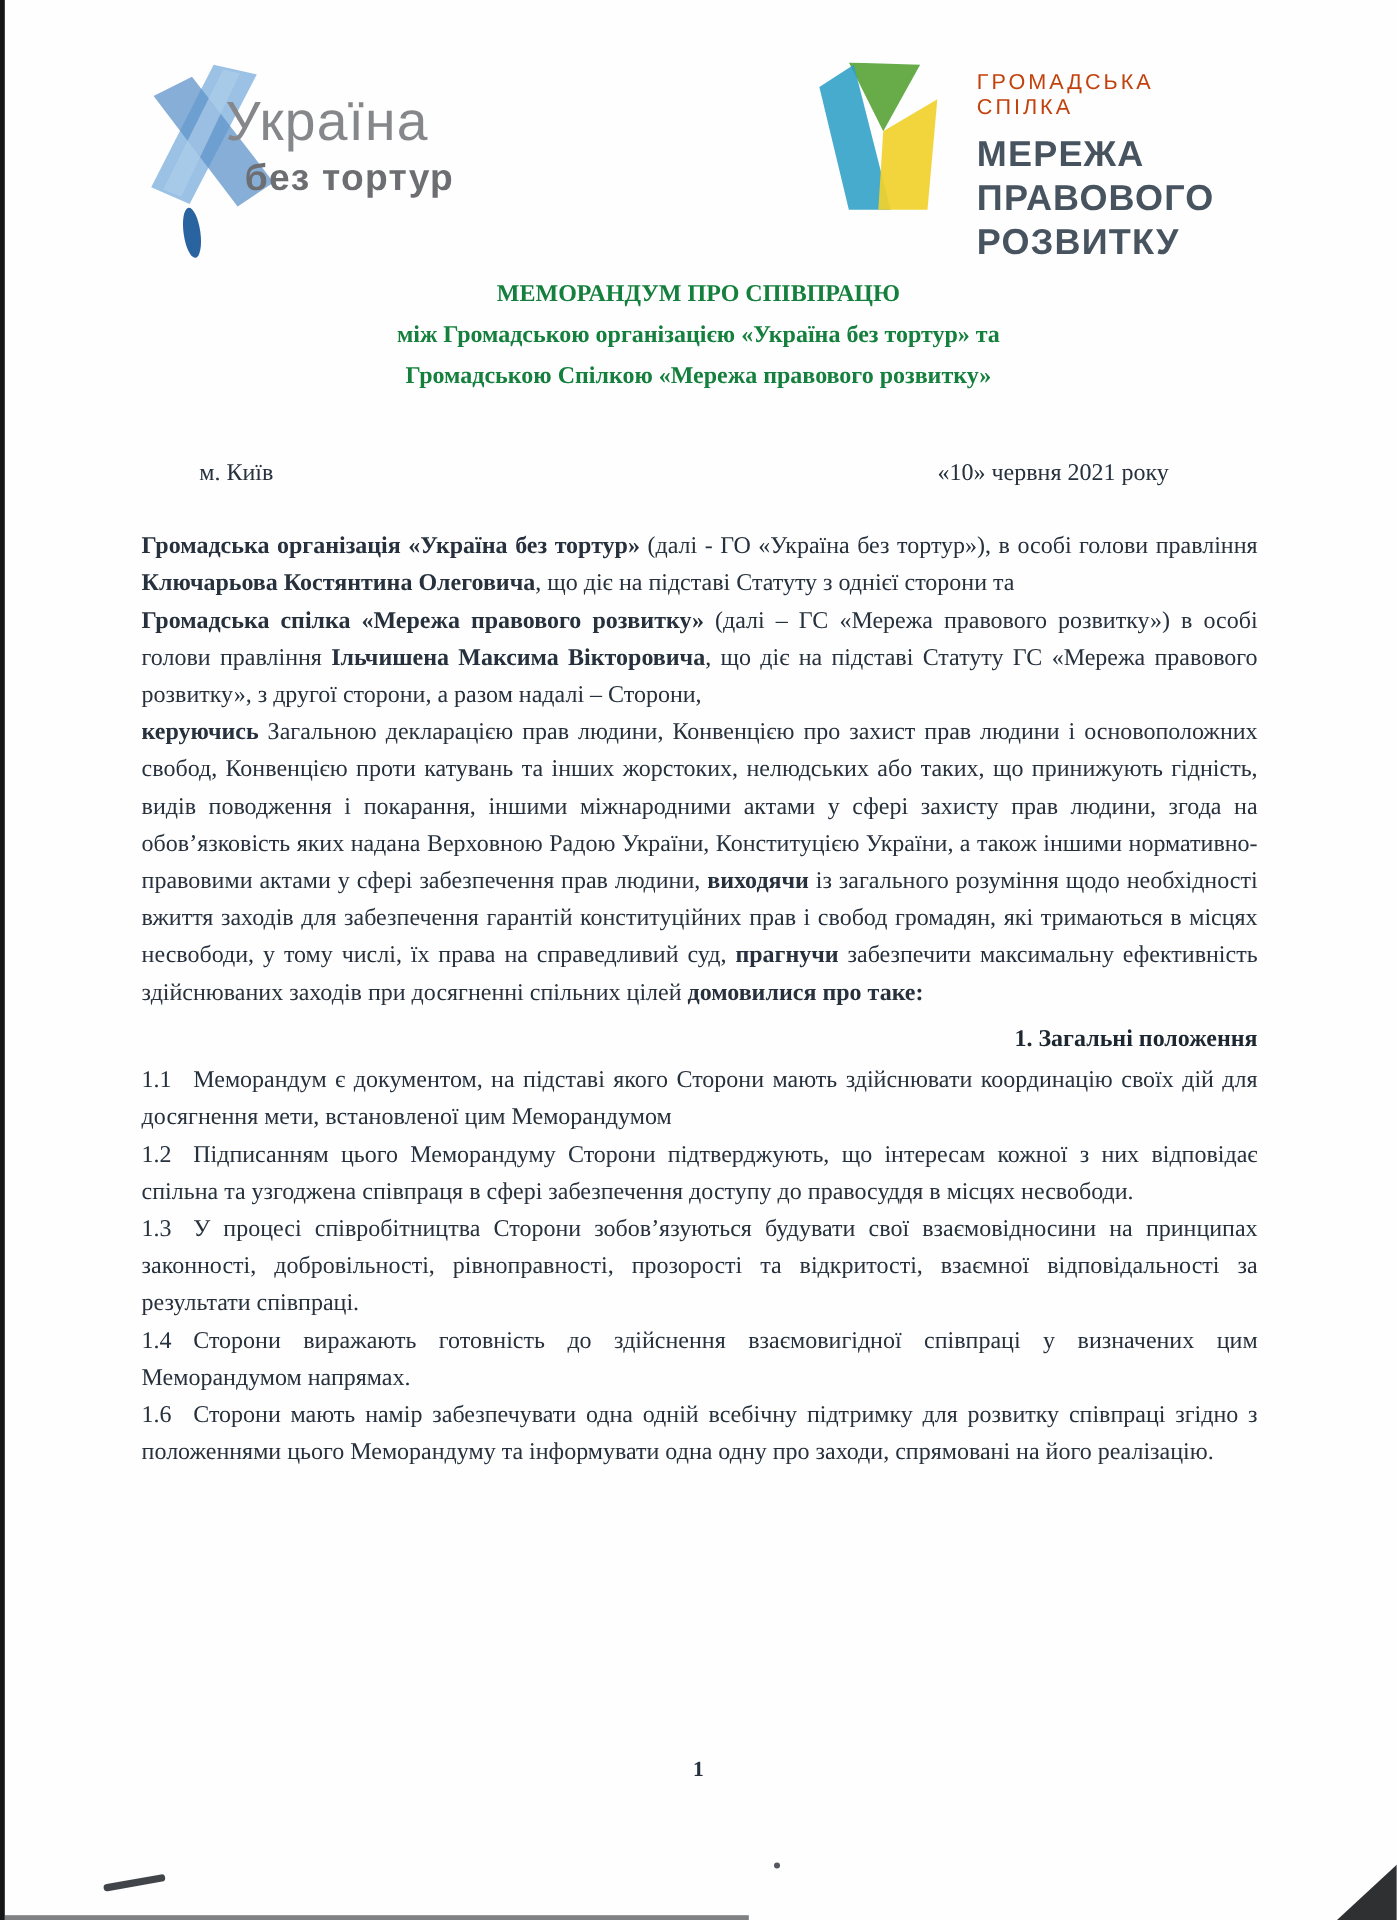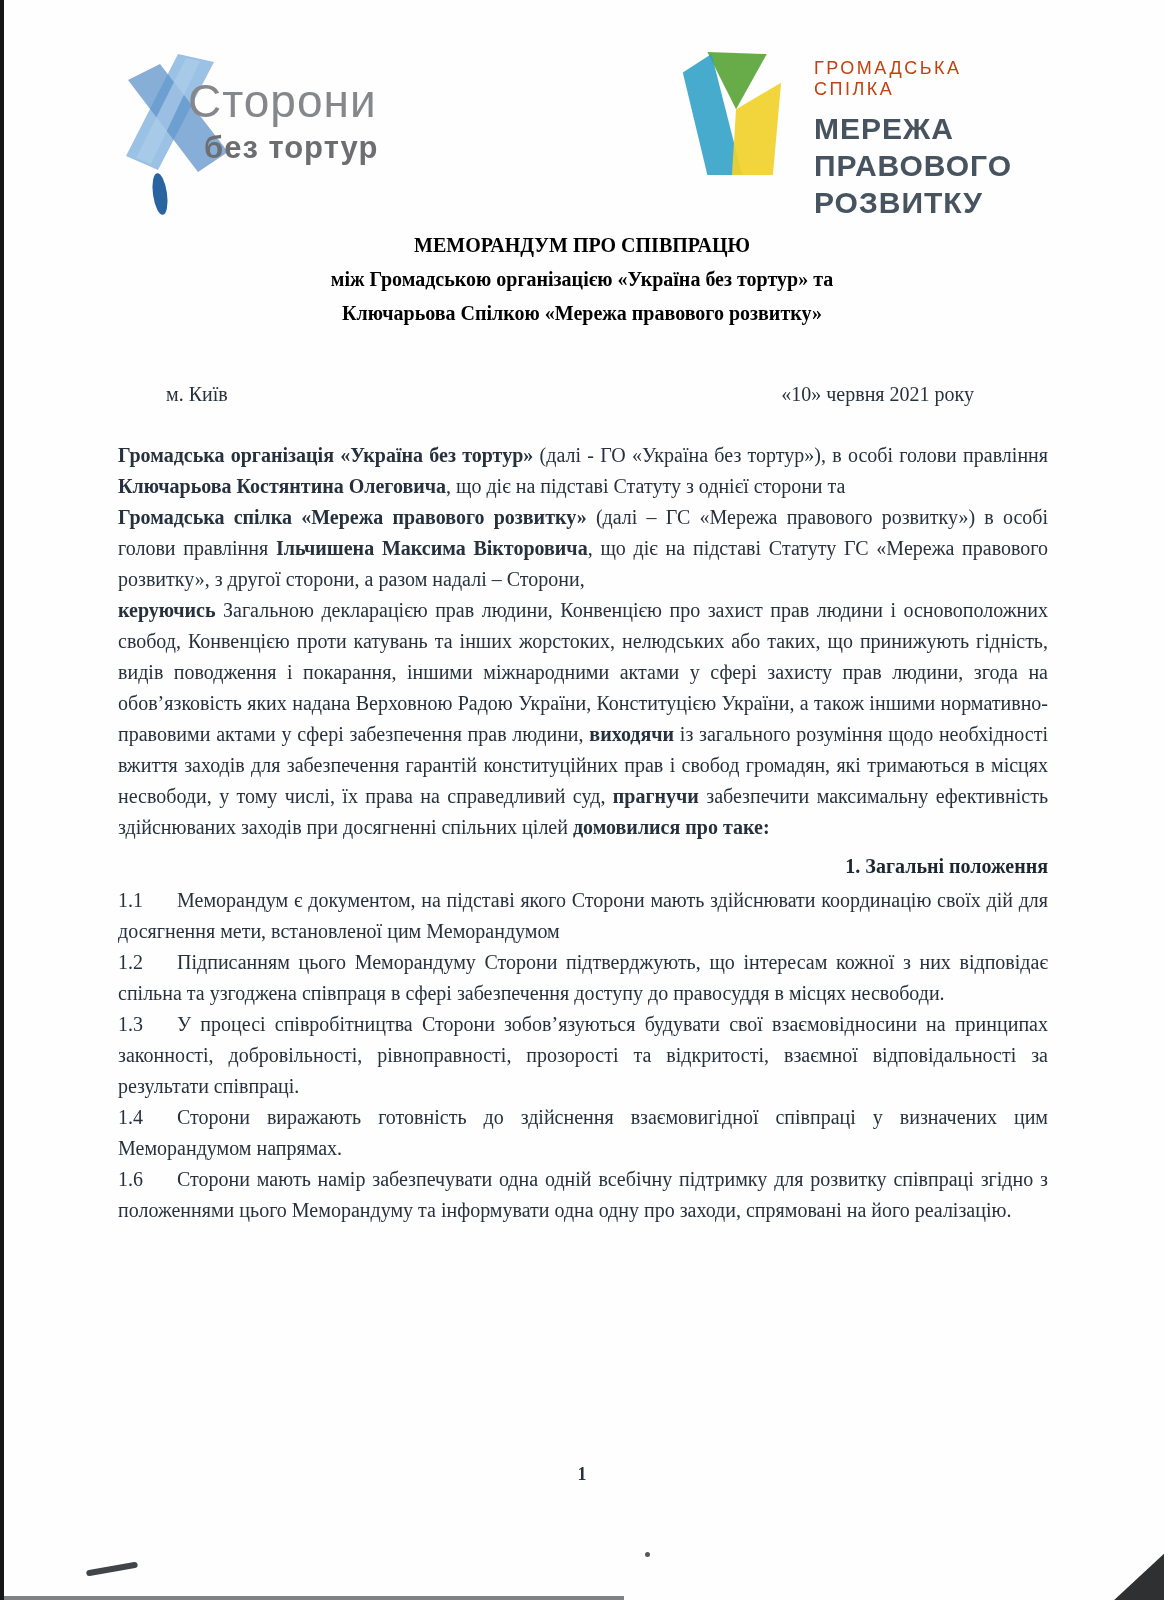--- a/index.html
+++ b/index.html
@@ -42,21 +42,21 @@
     font-size:18px; letter-spacing:2.5px; color:#c2410c; font-weight:400; margin-bottom:10px;
   }
   .logo-right .big-line {
     font-size:30px; font-weight:700; color:#47545f; line-height:37px; letter-spacing:1px;
   }
 
   
   .title-block {
     position:absolute; left:118px; top:228px; width:928px;
     text-align:center; font-weight:700; font-size:20px; line-height:34px;
-    color:#000000;
+    color:#15803d;
   }
 
   
   .dateline {
     position:absolute; left:118px; top:383px; width:928px;
     display:flex; justify-content:space-between; font-size:20px;gap:20px;
   }
   .dateline .place { margin-left:48px; }
   .dateline .date  { margin-right:72px; }
 
@@ -64,21 +64,21 @@
   .body-text {
     position:absolute; left:118px; top:440px; width:930px;
     font-size:20px; line-height:31px;
   }
   .body-text p { text-align:justify; }
   .body-text .b { font-weight:700; }
   .section-heading {
     text-align:right; font-weight:700; font-size:20px;
     margin:8px 0 3px 0; color:#1d2731;
   }
-  .clause-num { display:inline-block; margin-right:34px; }
+  .clause-num { display:inline-block; margin-right:18px; }
 
   
   .page-number {
     position:absolute; left:0; top:1464px; width:100%;
     text-align:center; font-size:18px; font-weight:700; color:#26313d;
   }
 </style>
 </head>
 <body>
 
@@ -90,42 +90,42 @@
   <div class="smudge-br"></div>
   <div class="edge-bottom"></div>
 
   <div class="logo-left">
     <svg width="130" height="165" viewBox="0 0 130 165">
       <polygon points="62,2 98,10 42,118 10,104" fill="#8ab6e0" opacity="0.85"></polygon>
       <polygon points="12,28 44,12 112,100 82,120" fill="#5e93c8" opacity="0.75"></polygon>
       <polygon points="70,6 84,9 35,112 20,106" fill="#aecdeb" opacity="0.7"></polygon>
       <ellipse cx="44" cy="142" rx="7" ry="21" fill="#2a64a0" transform="rotate(-8 44 142)"></ellipse>
     </svg>
-    <div class="ua-title">Сторони</div>
+    <div class="ua-title">Україна</div>
     <div class="ua-sub">без тортур</div>
   </div>
 
   <div class="logo-right">
     <svg class="mark" viewBox="0 0 112 125">
       <polygon points="30,0 88,2 58,56" fill="#5aa53a" opacity="0.92"></polygon>
       <polygon points="6,20 34,2 64,120 30,120" fill="#2e9fc7" opacity="0.88"></polygon>
       <polygon points="58,56 102,30 94,120 54,120" fill="#f1d12c" opacity="0.92"></polygon>
     </svg>
     <div class="text-col">
       <div class="supertitle">ГРОМАДСЬКА СПІЛКА</div>
       <div class="big-line">МЕРЕЖА</div>
       <div class="big-line">ПРАВОВОГО</div>
       <div class="big-line">РОЗВИТКУ</div>
     </div>
   </div>
 
   <div class="title-block">
     <div>МЕМОРАНДУМ ПРО СПІВПРАЦЮ</div>
     <div>між Громадською організацією «Україна без тортур» та</div>
-    <div>Ключарьова Спілкою «Мережа правового розвитку»</div>
+    <div>Громадською Спілкою «Мережа правового розвитку»</div>
   </div>
 
   <div class="dateline">
     <span class="place">м. Київ</span>
     <span class="date">«10» червня 2021 року</span>
   </div>
 
   <div class="body-text">
     <p><span class="b">Громадська організація «Україна без тортур»</span><span> (далі - ГО «Україна без тортур»), в особі голови правління </span><span class="b">Ключарьова Костянтина Олеговича</span><span>, що діє на підставі Статуту з однієї сторони та</span></p>
     <p><span class="b">Громадська спілка «Мережа правового розвитку»</span><span> (далі – ГС «Мережа правового розвитку») в особі голови правління </span><span class="b">Ільчишена Максима Вікторовича</span><span>, що діє на підставі Статуту ГС «Мережа правового розвитку», з другої сторони, а разом надалі – Сторони,</span></p>

